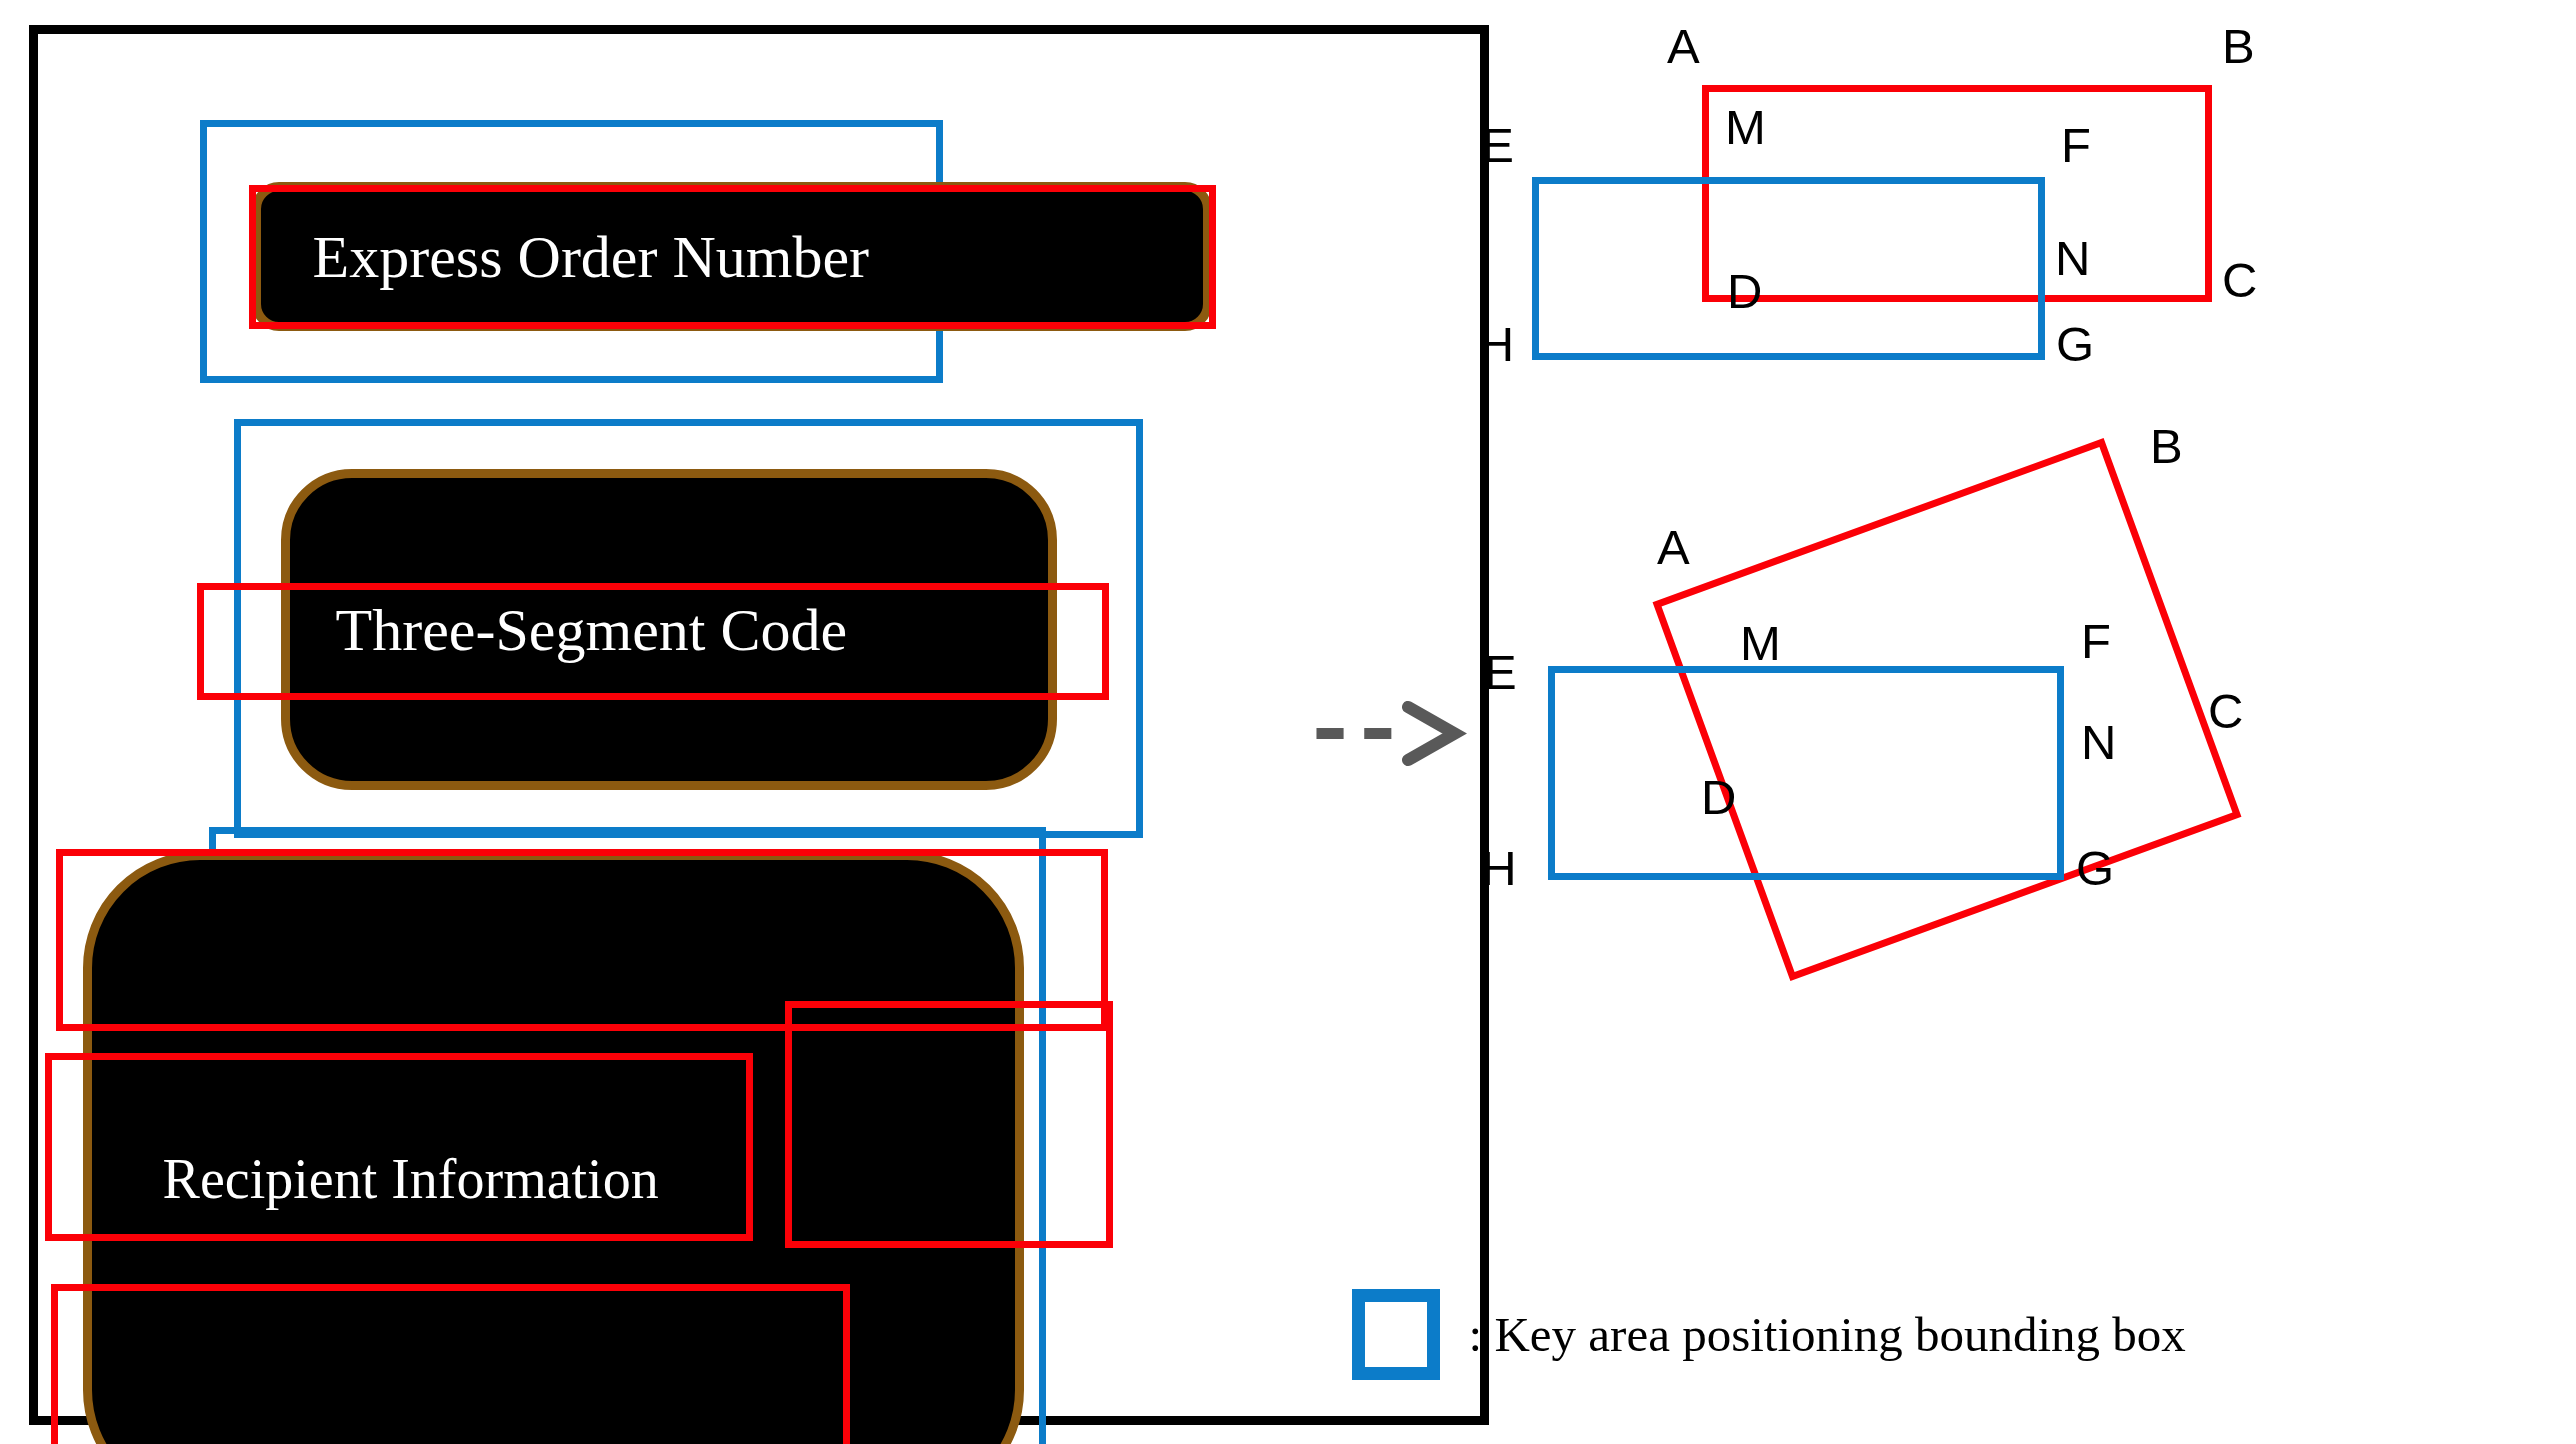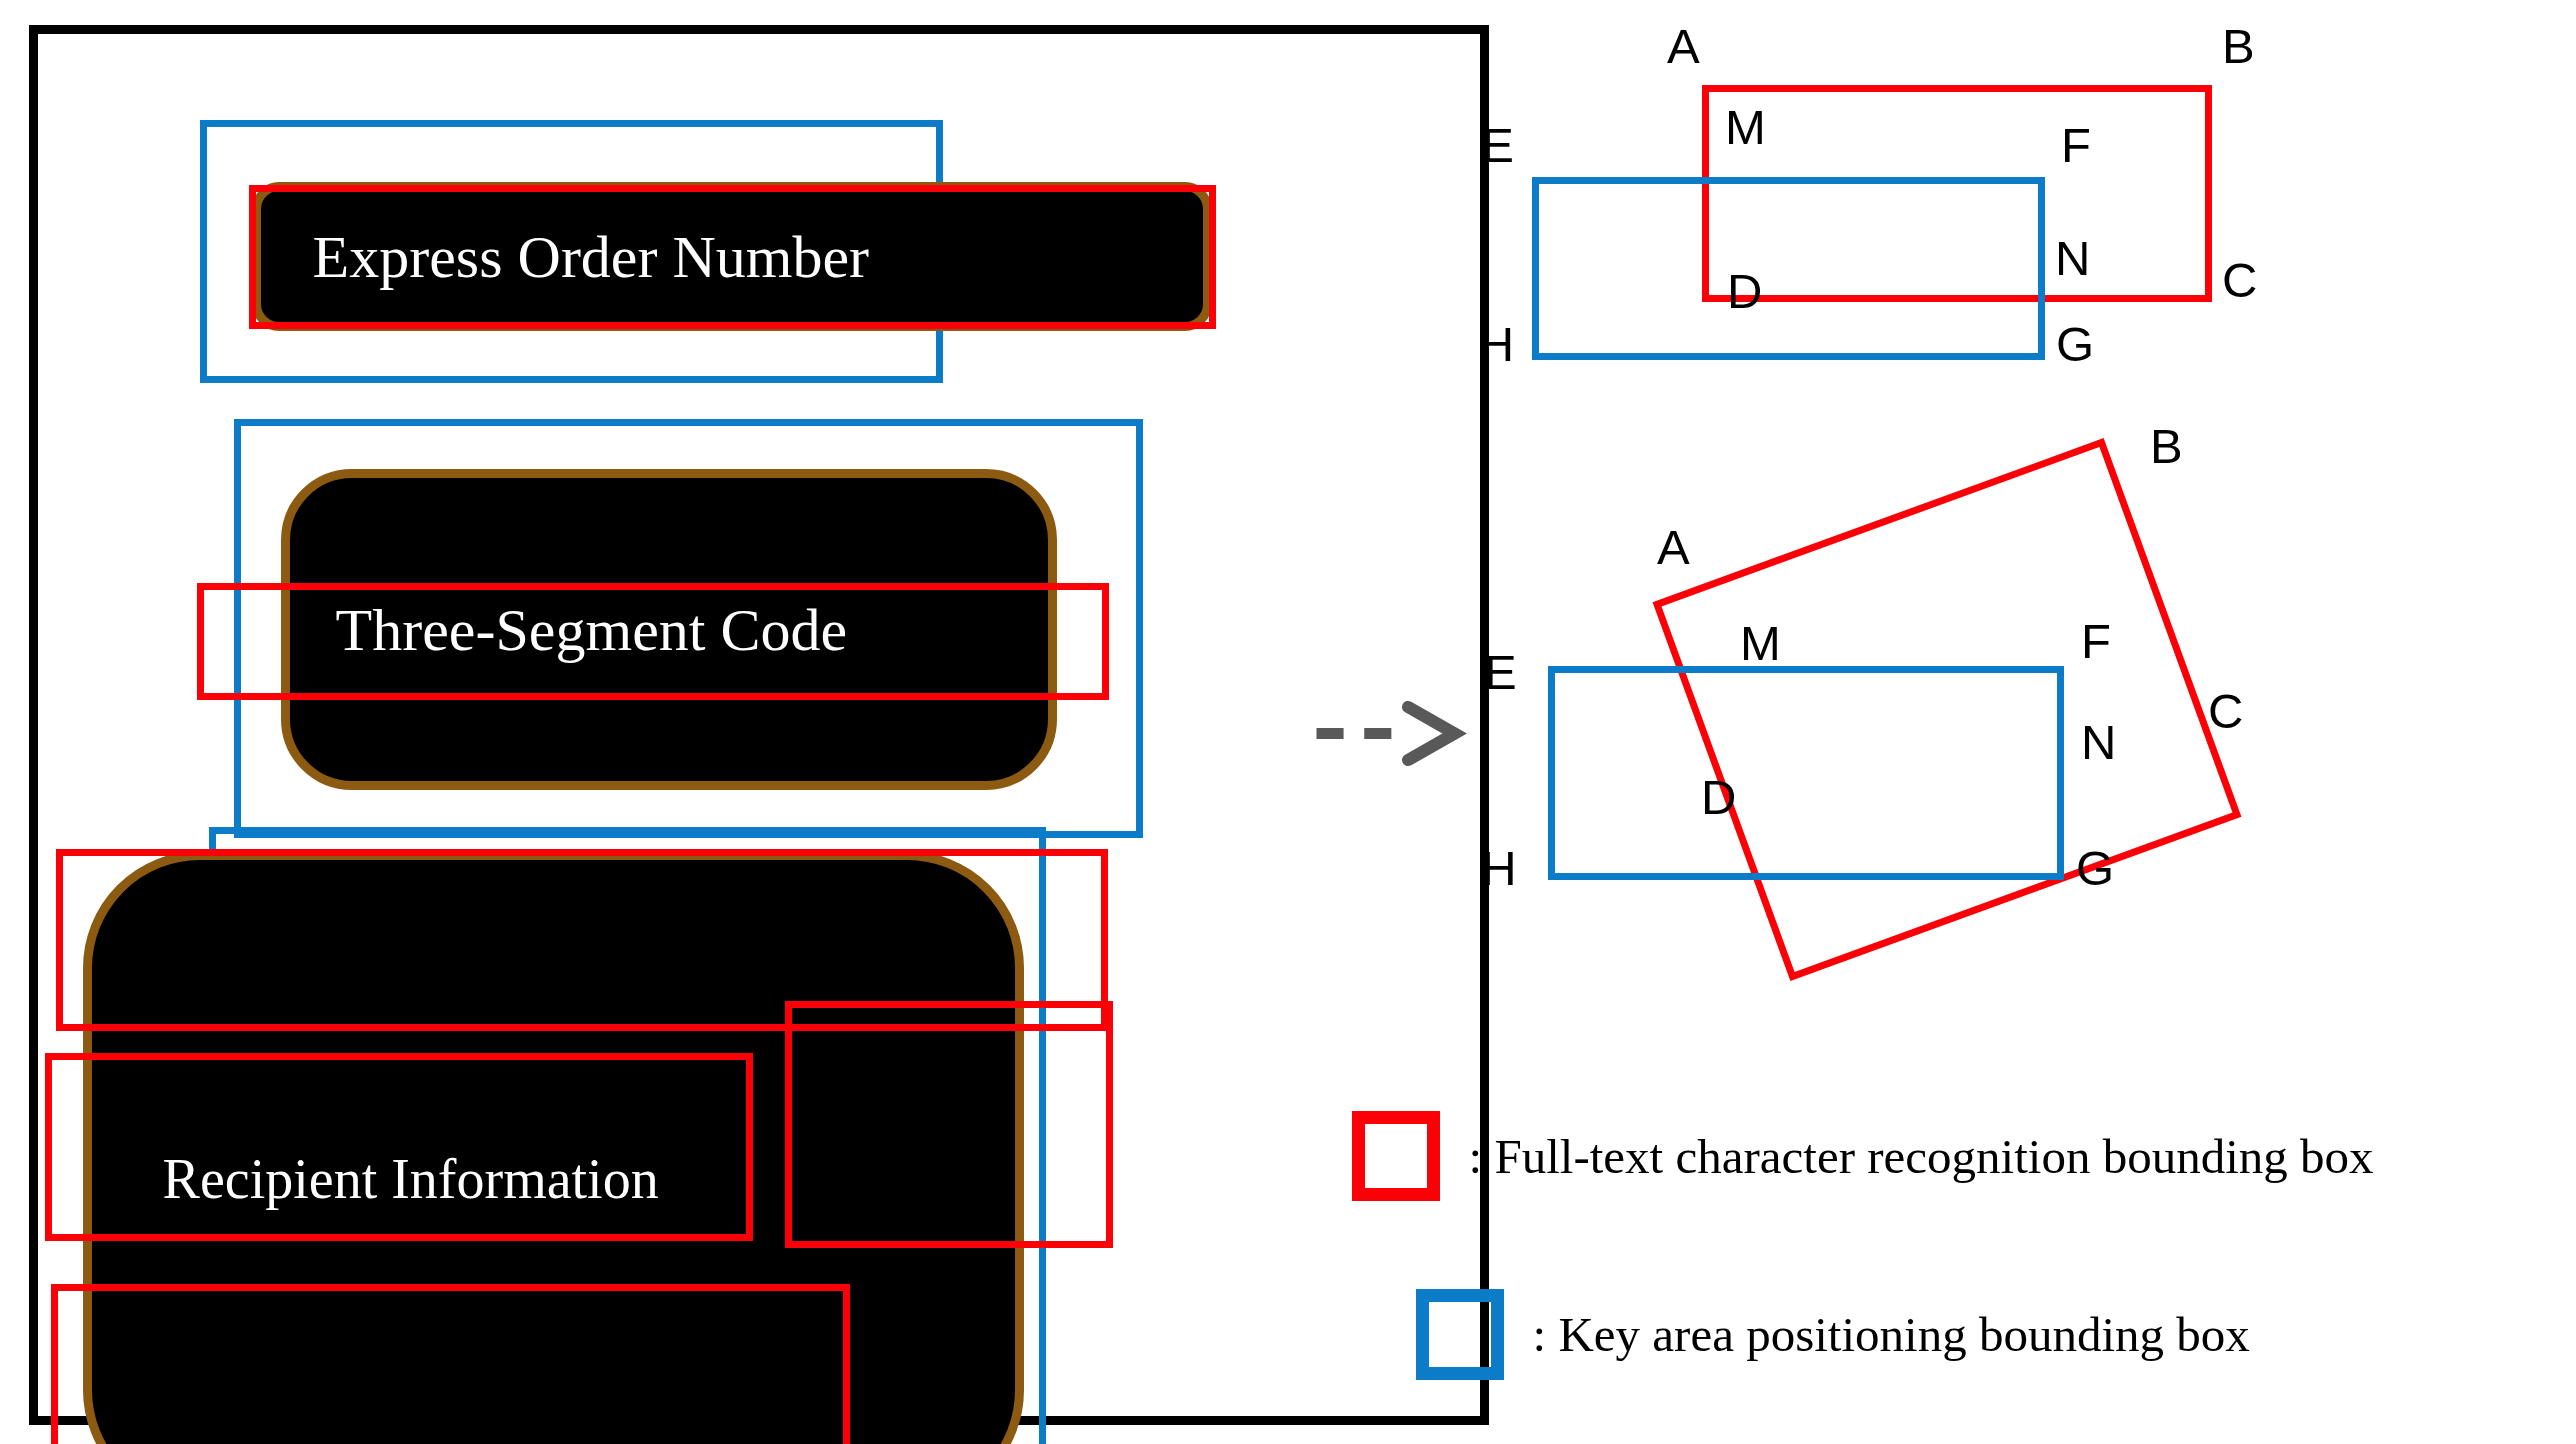--- a/index.html
+++ b/index.html
@@ -127,24 +127,20 @@
     <span class="vlabel" style="left:728px;top:297px;">C</span>
     <span class="vlabel" style="left:221px;top:383px;">D</span>
     <span class="vlabel" style="left:3.9px;top:258px;">E</span>
     <span class="vlabel" style="left:601px;top:227px;">F</span>
     <span class="vlabel" style="left:596px;top:454px;">G</span>
     <span class="vlabel" style="left:1.3px;top:454px;">H</span>
     <span class="vlabel" style="left:260px;top:229px;">M</span>
     <span class="vlabel" style="left:601px;top:328px;">N</span>
   </div>
 
-  <div class="legend-row" style="left:1352px;top:1111px;">
-    <span class="legend-swatch red" style="width:88px;height:90px;display:inline-block;"></span>
-    <span class="legend-text">: Full-text character recognition bounding box</span>
-  </div>
 
-  <div class="legend-row" style="left:1416px;top:1289px;text-align:center;">
+  <div class="legend-row" style="left:1352px;top:1289px;text-align:center;">
     <span class="legend-swatch blue" style="width:88px;height:91px;display:inline-block;"></span>
     <span class="legend-text">: Key area positioning bounding box</span>
   </div>
 
 </div>
 
 
 </body></html>

